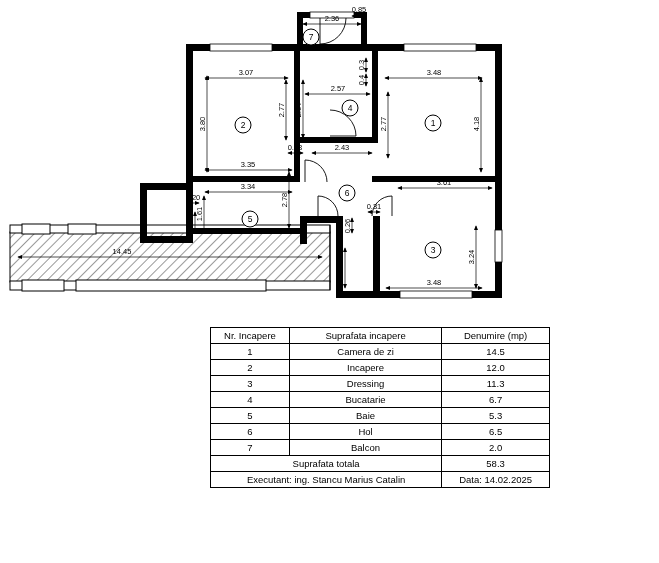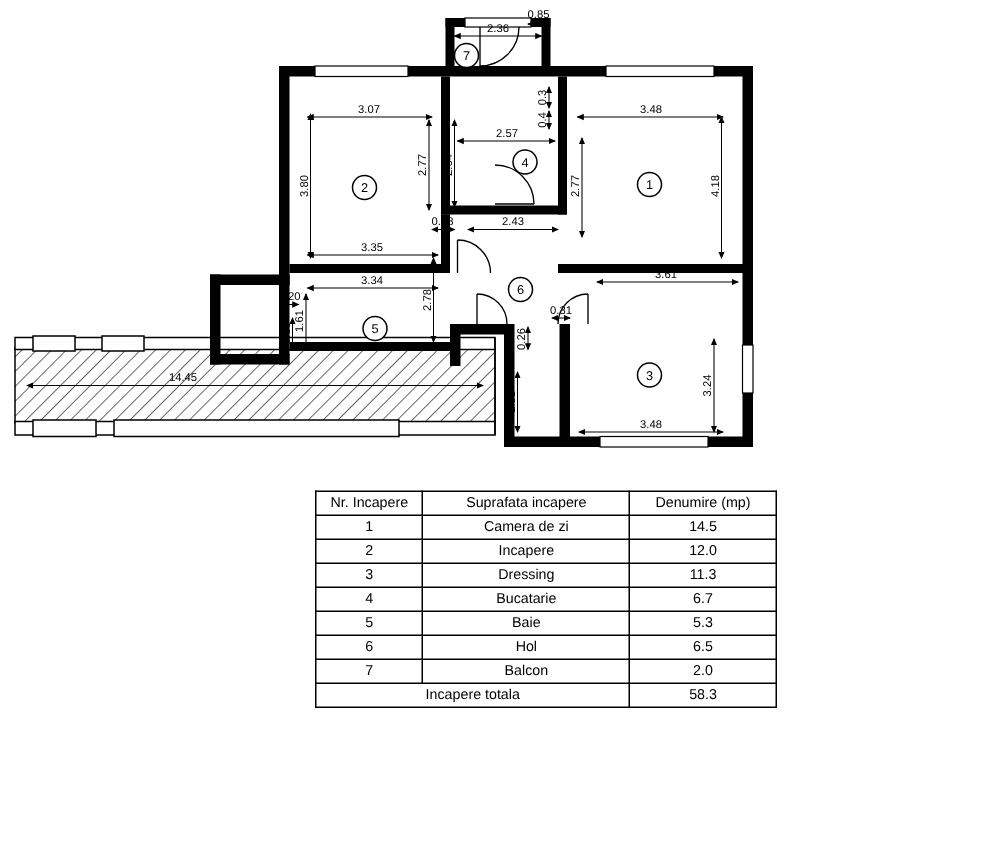--- a/index.html
+++ b/index.html
@@ -7,21 +7,21 @@
     width:659px;height:563px;
     background:#ffffff;
     font-family:"Liberation Sans", sans-serif;
     position:relative;
     overflow:hidden;
   }
   #plan{position:absolute;left:0;top:0;width:659px;height:320px;}
   .tbl-wrap{position:absolute;left:210px;top:327px;width:290px;}
   table.legend{
     border-collapse:collapse;
-    width:308px;
+    width:340px;
     font-size:9.5px;
     color:#000;
   }
   table.legend td,table.legend th{
     border:1px solid #000;
     padding:1px 2px;
     text-align:center;
     font-weight:normal;
     height:13px;
     line-height:12px;
@@ -269,18 +269,22 @@
       <td>6</td>
       <td>Hol</td>
       <td>6.5</td>
     </tr>
     <tr>
       <td>7</td>
       <td>Balcon</td>
       <td>2.0</td>
     </tr>
     <tr>
-      <td class="left" colspan="2">Incapere totala</td>
+      <td class="left" colspan="2">Suprafata totala</td>
       <td>58.3</td>
+    </tr>
+    <tr>
+      <td class="left" colspan="2">Executant: ing. Stancu Marius Catalin</td>
+      <td class="left">Data: 14.02.2025</td>
     </tr>
   </tbody>
     </table>
 </div>
 
 </body></html>

